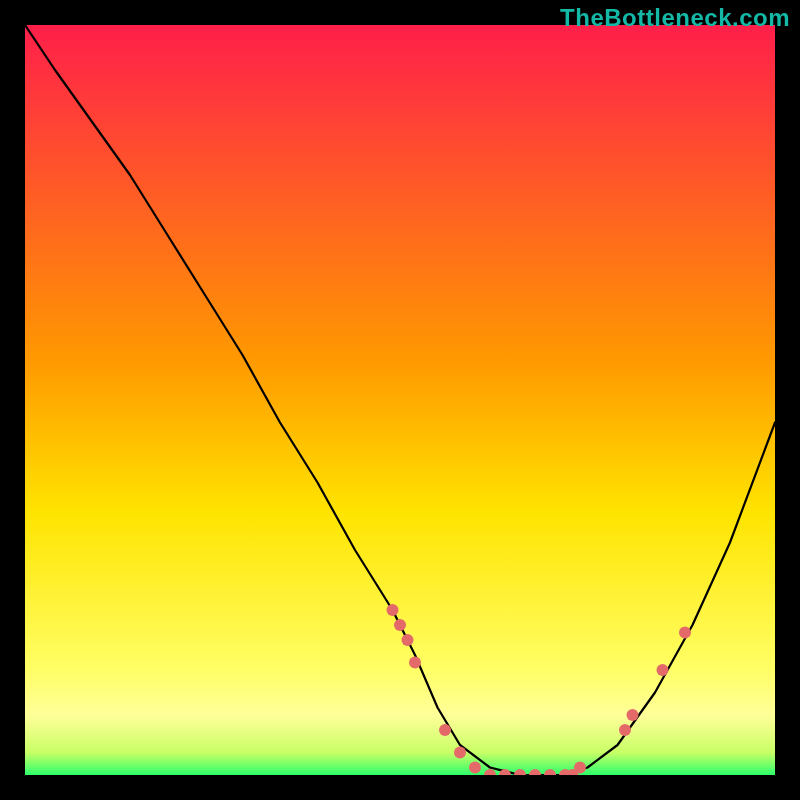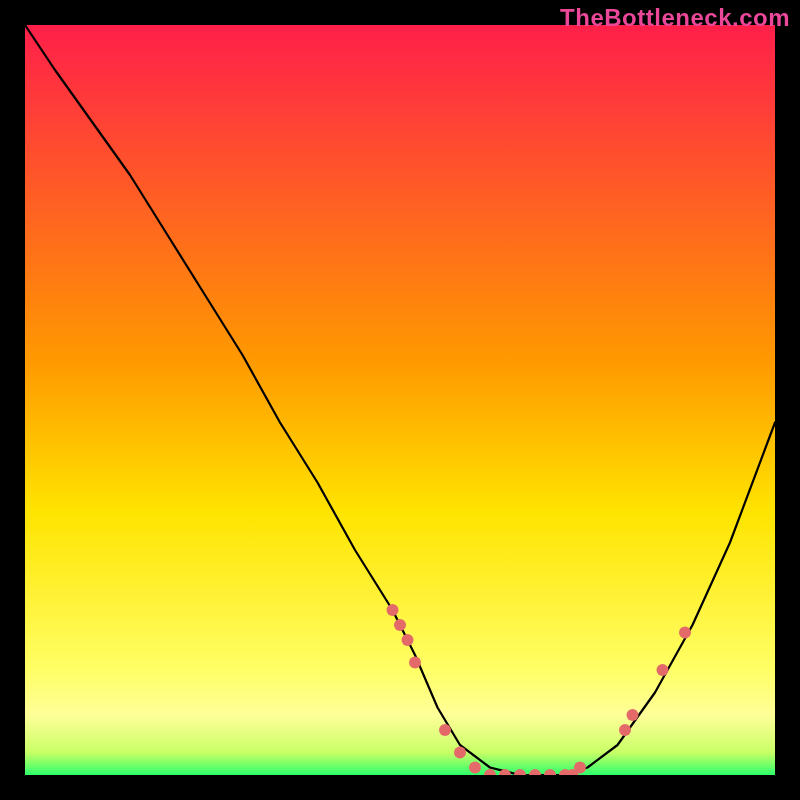--- a/index.html
+++ b/index.html
@@ -14,21 +14,21 @@
   .frame {
     position: relative;
     width: 800px;
     height: 800px;
     background: #000;
   }
   .watermark {
     position: absolute;
     top: 4px;
     right: 10px;
-    color: #ec4899;
+    color: #14b8a6;
     font-size: 24px;
     font-weight: 600;
     letter-spacing: 0.5px;
     z-index: 5;
   }
   .plot-wrap {
     position: absolute;
     left: 25px;
     top: 25px;
     width: 750px;

